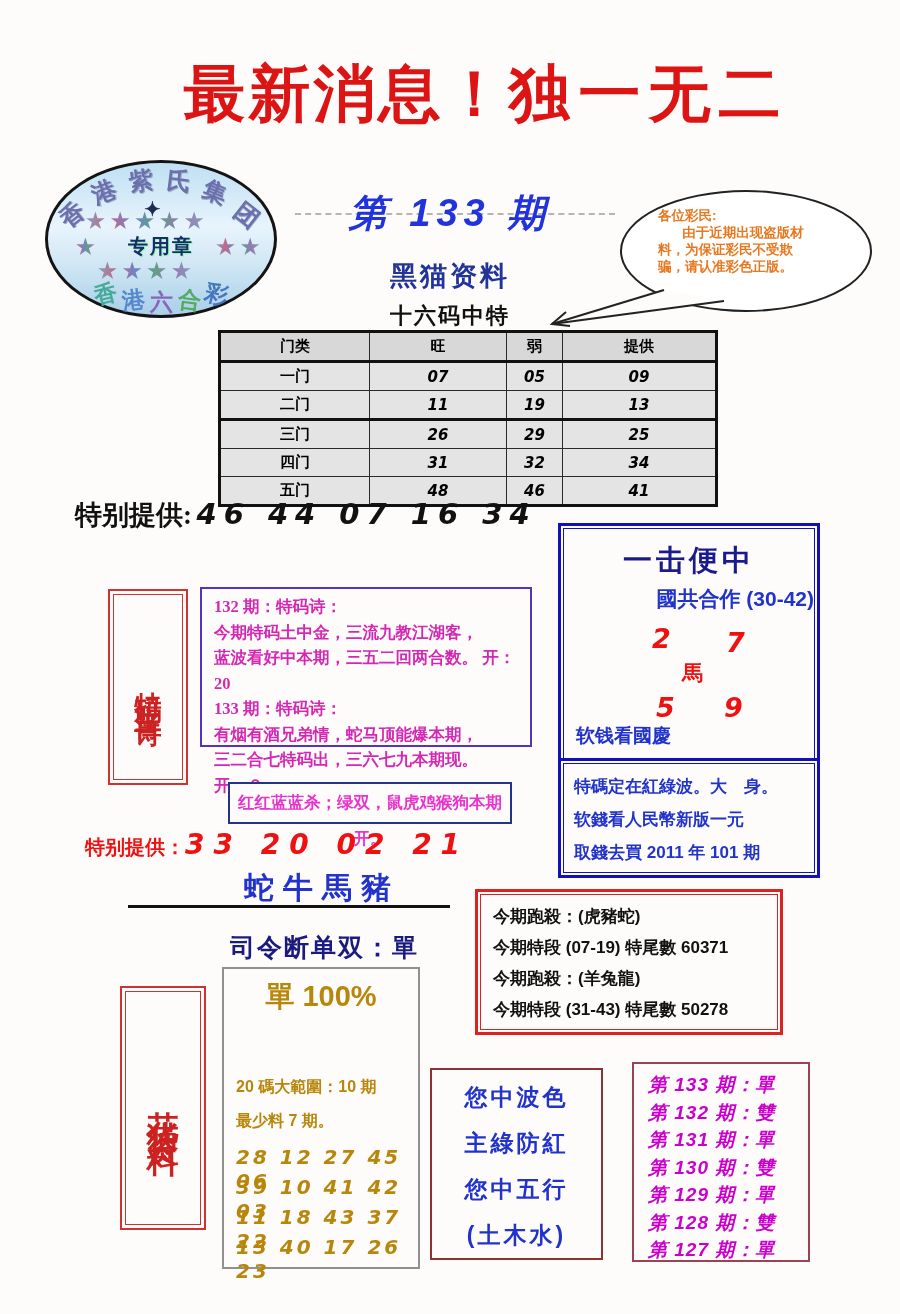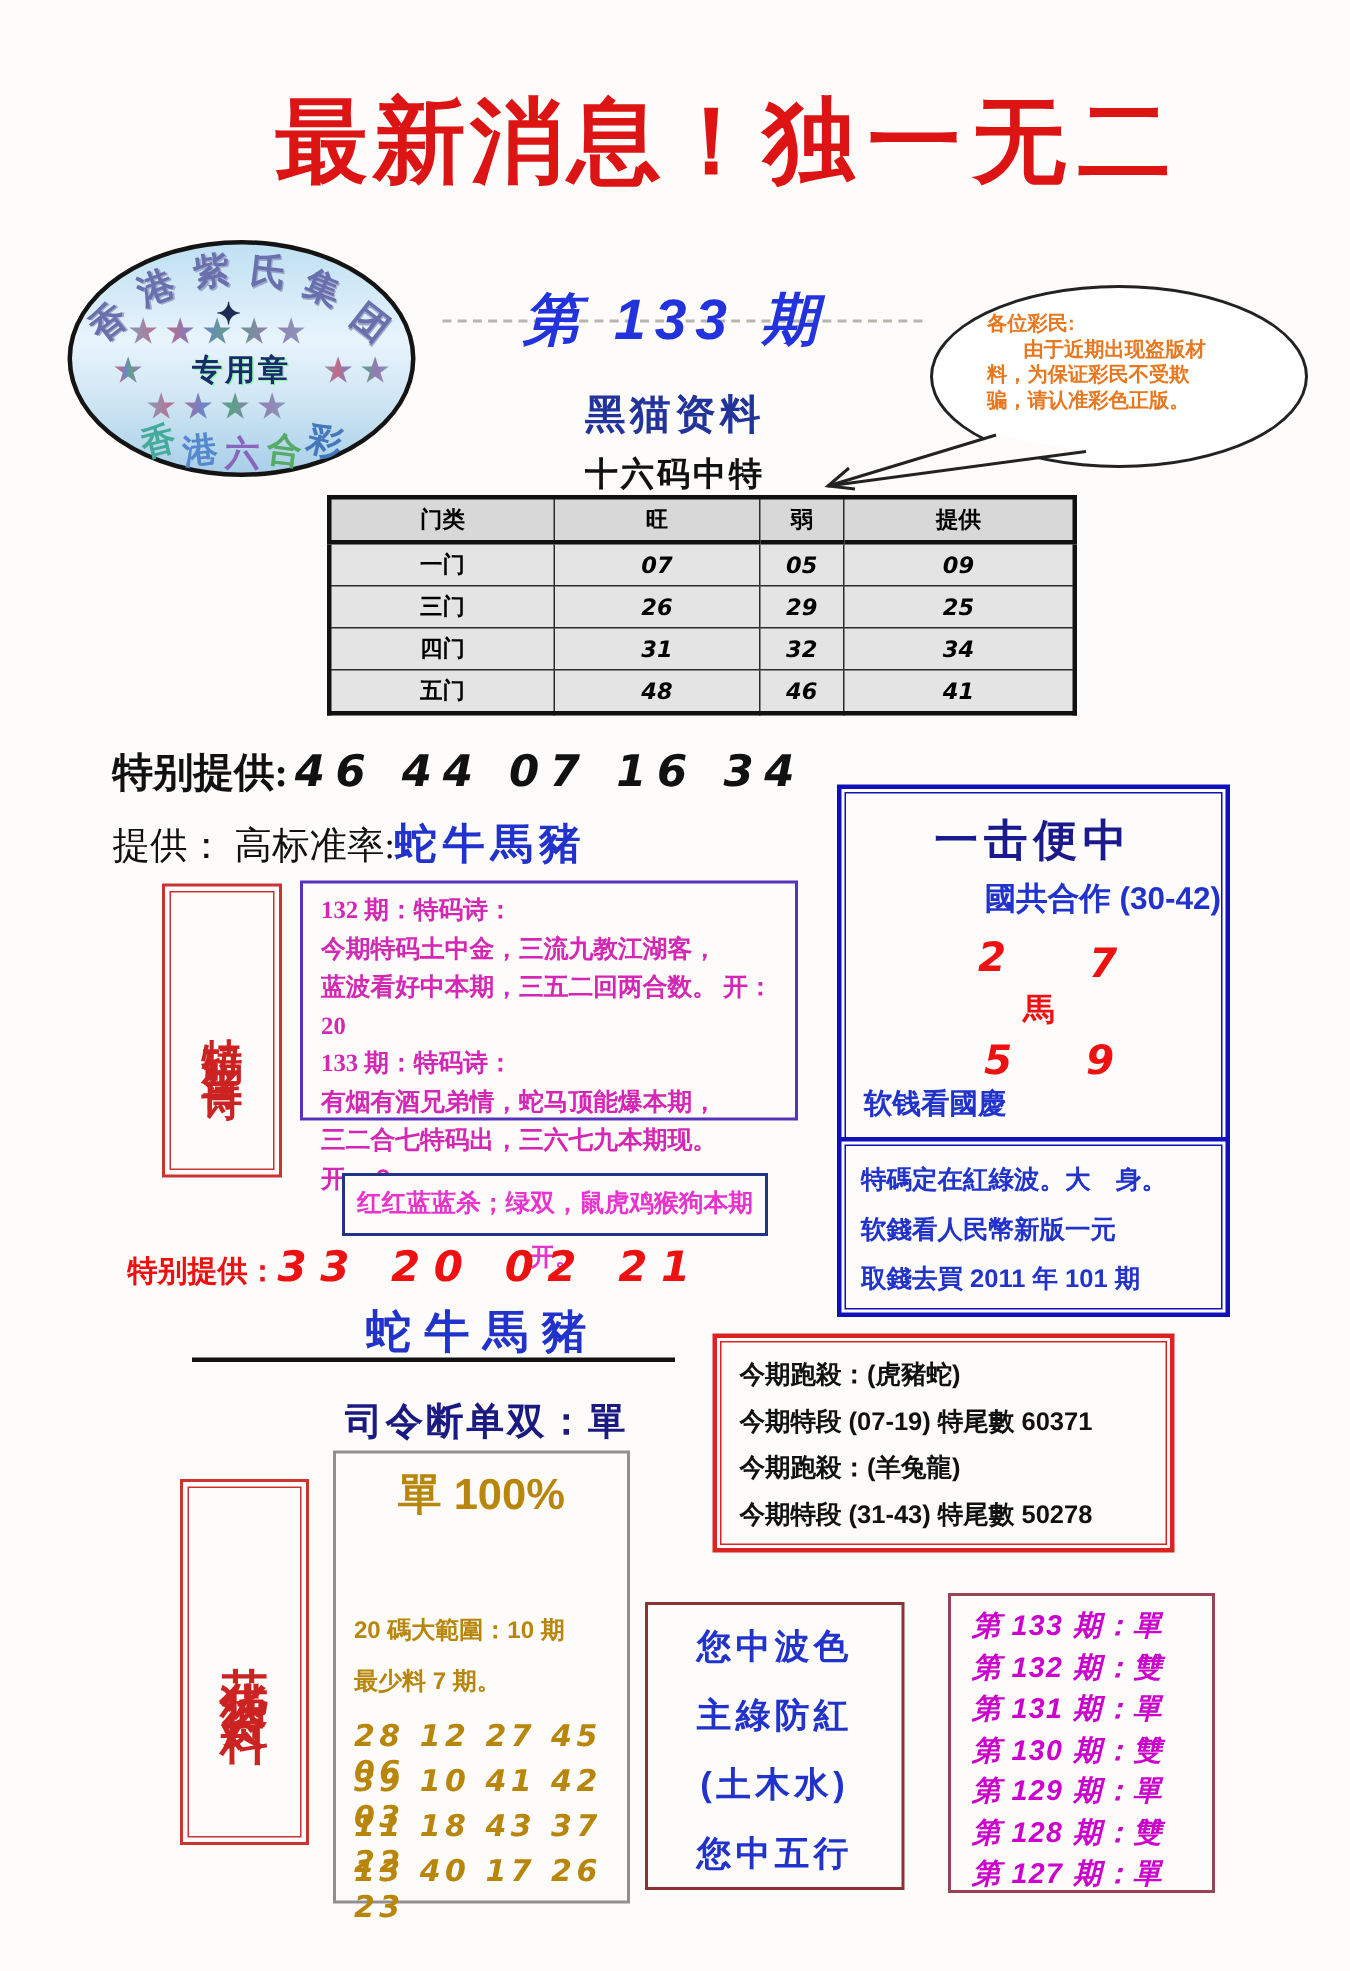--- a/index.html
+++ b/index.html
@@ -190,20 +190,26 @@
         <th>提供</th>
       </tr>
     </thead>
     <tbody>
       <tr>
         <td class="lbl">一门</td>
         <td class="num">07</td>
         <td class="num">05</td>
         <td class="num">09</td>
       </tr>
+      <tr class="thick">
+        <td class="lbl">二门</td>
+        <td class="num">11</td>
+        <td class="num">19</td>
+        <td class="num">13</td>
+      </tr>
       <tr>
         <td class="lbl">三门</td>
         <td class="num">26</td>
         <td class="num">29</td>
         <td class="num">25</td>
       </tr>
       <tr>
         <td class="lbl">四门</td>
         <td class="num">31</td>
         <td class="num">32</td>
@@ -216,23 +222,20 @@
         <td class="num">41</td>
       </tr>
     </tbody>
   </table>
 
   <div class="abs sp1">
     <span class="lab">特别提供:</span>
     <span class="nums">46 44 07 16 34</span>
   </div>
 
-  <div class="abs prov">
-    <span class="lab">提供： 高标准率:</span><span class="ani">蛇牛馬豬</span>
-  </div>
 
   <div class="abs vbox poem-side">
     <div class="inner">
       <span class="vtext">特码生肖诗</span>
     </div>
   </div>
 
   <div class="abs poem">
     <div>132 期：特码诗：</div>
     <div>今期特码土中金，三流九教江湖客，</div>
@@ -298,22 +301,22 @@
       <div>今期跑殺：(虎豬蛇)</div>
       <div>今期特段 (07-19) 特尾數 60371</div>
       <div>今期跑殺：(羊兔龍)</div>
       <div>今期特段 (31-43) 特尾數 50278</div>
     </div>
   </div>
 
   <div class="abs wave">
     <div>您中波色</div>
     <div>主綠防紅</div>
+    <div>您中五行</div>
     <div>(土木水)</div>
-    <div>您中五行</div>
   </div>
 
   <div class="abs hist">
     <div>第 133 期：單</div>
     <div>第 132 期：雙</div>
     <div>第 131 期：單</div>
     <div>第 130 期：雙</div>
     <div>第 129 期：單</div>
     <div>第 128 期：雙</div>
     <div>第 127 期：單</div>

